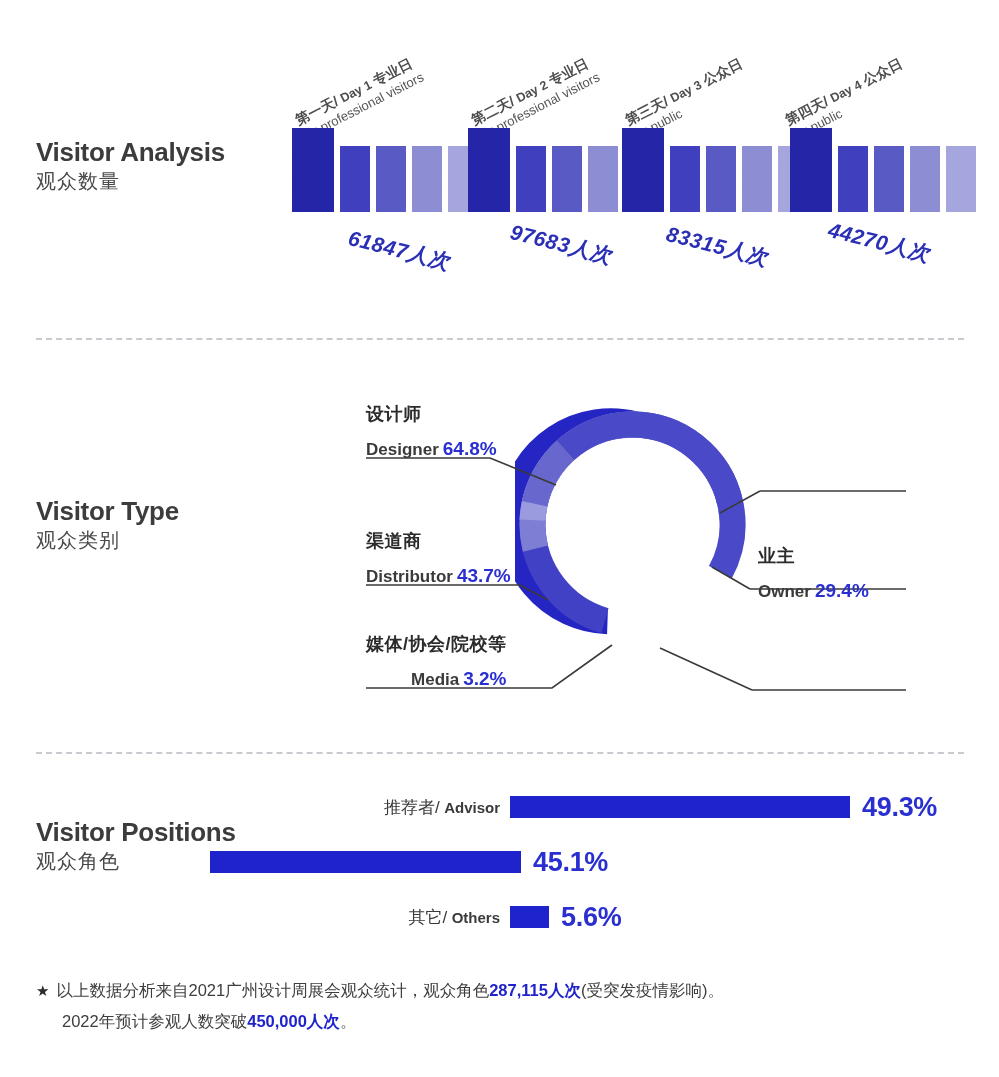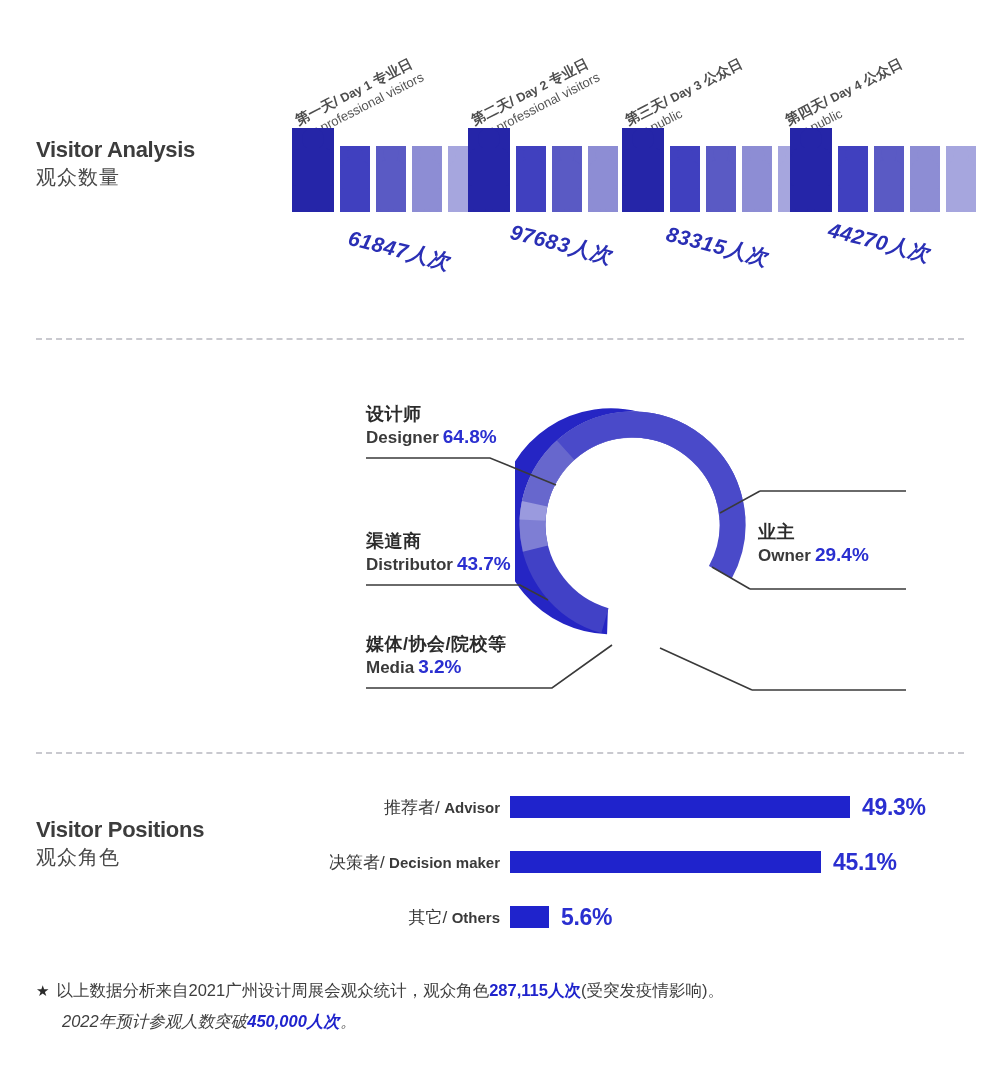--- a/index.html
+++ b/index.html
@@ -15,21 +15,21 @@
     color: #3a3a3a;
     overflow: hidden;
   }
 
   
   .sec-title {
     position: absolute;
     line-height: 1.12;
   }
   .sec-title .en {
-    font-size: 22px;
+    font-size: 26px;
     font-weight: bold;
     letter-spacing: -0.3px;
     color: #3c3c3c;
     white-space: nowrap;
   }
   .sec-title .zh {
     font-size: 20px;
     font-weight: normal;
     color: #4a4a4a;
     margin-top: 3px;
@@ -97,52 +97,52 @@
   #sec-type { position: absolute; left: 0; top: 345px; width: 999px; height: 390px; }
   .donut-wrap { position: absolute; left: 515px; top: 62px; width: 235px; height: 235px; }
 
   .dlabel { position: absolute; white-space: nowrap; }
   .dlabel .zh {
     font-size: 18px; font-weight: bold; color: #2b2b2b;
     letter-spacing: 0.5px; line-height: 1.25;
   }
   .dlabel .en {
     font-size: 17px; font-weight: bold; color: #3a3a3a;
-    letter-spacing: 0px; margin-top: 0;
+    letter-spacing: 0px; margin-top: 12px; text-align: right;
   }
   .dlabel .en .pct { color: #2a2fd0; font-size: 19px; margin-left: 4px; }
   .dlabel.right { text-align: left; }
 
   
   #sec-positions { position: absolute; left: 0; top: 760px; width: 999px; height: 190px; }
   .bar-row { position: absolute; height: 30px; display: flex; align-items: center; }
   .bar-label {
     width: 290px; text-align: right; padding-right: 10px;
     font-size: 16px; color: #3a3a3a; white-space: nowrap;
   }
   .bar-label .zh { font-size: 17px; }
   .bar-label .en { font-size: 15px; font-weight: bold; letter-spacing: 0px; }
   .bar {
     height: 22px;
     background: #1f23cc;
   }
   .bar-val {
     margin-left: 12px;
-    font-size: 23px; font-weight: bold; color: #2a2fd0;
+    font-size: 27px; font-weight: bold; color: #2a2fd0;
     letter-spacing: -0.3px;
   }
 
   
   #footnote {
     position: absolute; left: 36px; top: 975px; width: 930px;
     font-size: 16.5px; color: #3e3e3e; line-height: 1.85;
   }
   #footnote .star { color: #2b2b2b; margin-right: 7px; font-size: 15px; }
   #footnote b { color: #1f23cc; font-weight: bold; }
-  #footnote .l2 { padding-left: 26px; font-style: italic; }
+  #footnote .l2 { padding-left: 26px; }
 </style>
 </head>
 <body>
 
 <div id="sec-visitors">
   <div class="sec-title" style="left:36px; top:138px;">
     <div class="en">Visitor Analysis</div>
     <div class="zh">观众数量</div>
   </div>
 
@@ -319,20 +319,24 @@
         <span class="legR" style="top:41px; left:17px; width:9px; height:25px;"></span>
       </div>
     </div>
     <div class="count-label" style="left:42px; top:88px;">44270人次</div>
   </div>
 </div>
 
 <div class="divider" style="top:338px;"></div>
 
 <div id="sec-type">
+  <div class="sec-title" style="left:36px; top:152px;">
+    <div class="en">Visitor Type</div>
+    <div class="zh">观众类别</div>
+  </div>
 
   <div class="donut-wrap">
     <svg width="235" height="235" viewBox="0 0 235 235">
       <g transform="translate(117.5,117.5)" fill="none" stroke-linecap="butt">
 
         <path d="M 0,-100 A 100,100 0 1 0 -21.6,97.6" stroke="#2525c4" stroke-width="26" transform="rotate(2)"></path>
 
         <path d="M 0,-100 A 100,100 0 0 1 57.2,82.0" stroke="#4141c6" stroke-width="26" transform="rotate(196)"></path>
 
         <path d="M 0,-100 A 100,100 0 0 1 19.5,98.1" stroke="#7e7ed4" stroke-width="26" transform="rotate(256)"></path>
@@ -372,21 +376,21 @@
   </div>
 
   <div class="dlabel" style="left:366px; top:288px;">
     <div class="zh">媒体/协会/院校等</div>
     <div class="en">
       <span>Media</span><span class="pct">3.2%</span>
     </div>
   </div>
 
 
-  <div class="dlabel right" style="left:758px; top:176px;">
+  <div class="dlabel right" style="left:758px; top:200px;">
     <div class="zh">业主</div>
     <div class="en">
       <span>Owner</span><span class="pct">29.4%</span>
     </div>
   </div>
 
 </div>
 
 <div class="divider" style="top:752px;"></div>
 
@@ -399,24 +403,20 @@
   <div class="bar-row" style="left:210px; top:32px;justify-content:flex-end;">
     <div class="bar-label">
       <span class="zh">推荐者/</span>
       <span class="en">Advisor</span>
     </div>
     <div class="bar" style="width:340px;"></div>
     <div class="bar-val">49.3%</div>
   </div>
 
   <div class="bar-row" style="left:210px; top:87px;">
-    <div class="bar-label">
-      <span class="zh">决策者/</span>
-      <span class="en">Decision maker</span>
-    </div>
     <div class="bar" style="width:311px;"></div>
     <div class="bar-val">45.1%</div>
   </div>
 
   <div class="bar-row" style="left:210px; top:142px;">
     <div class="bar-label">
       <span class="zh">其它/</span>
       <span class="en">Others</span>
     </div>
     <div class="bar" style="width:39px;"></div>

